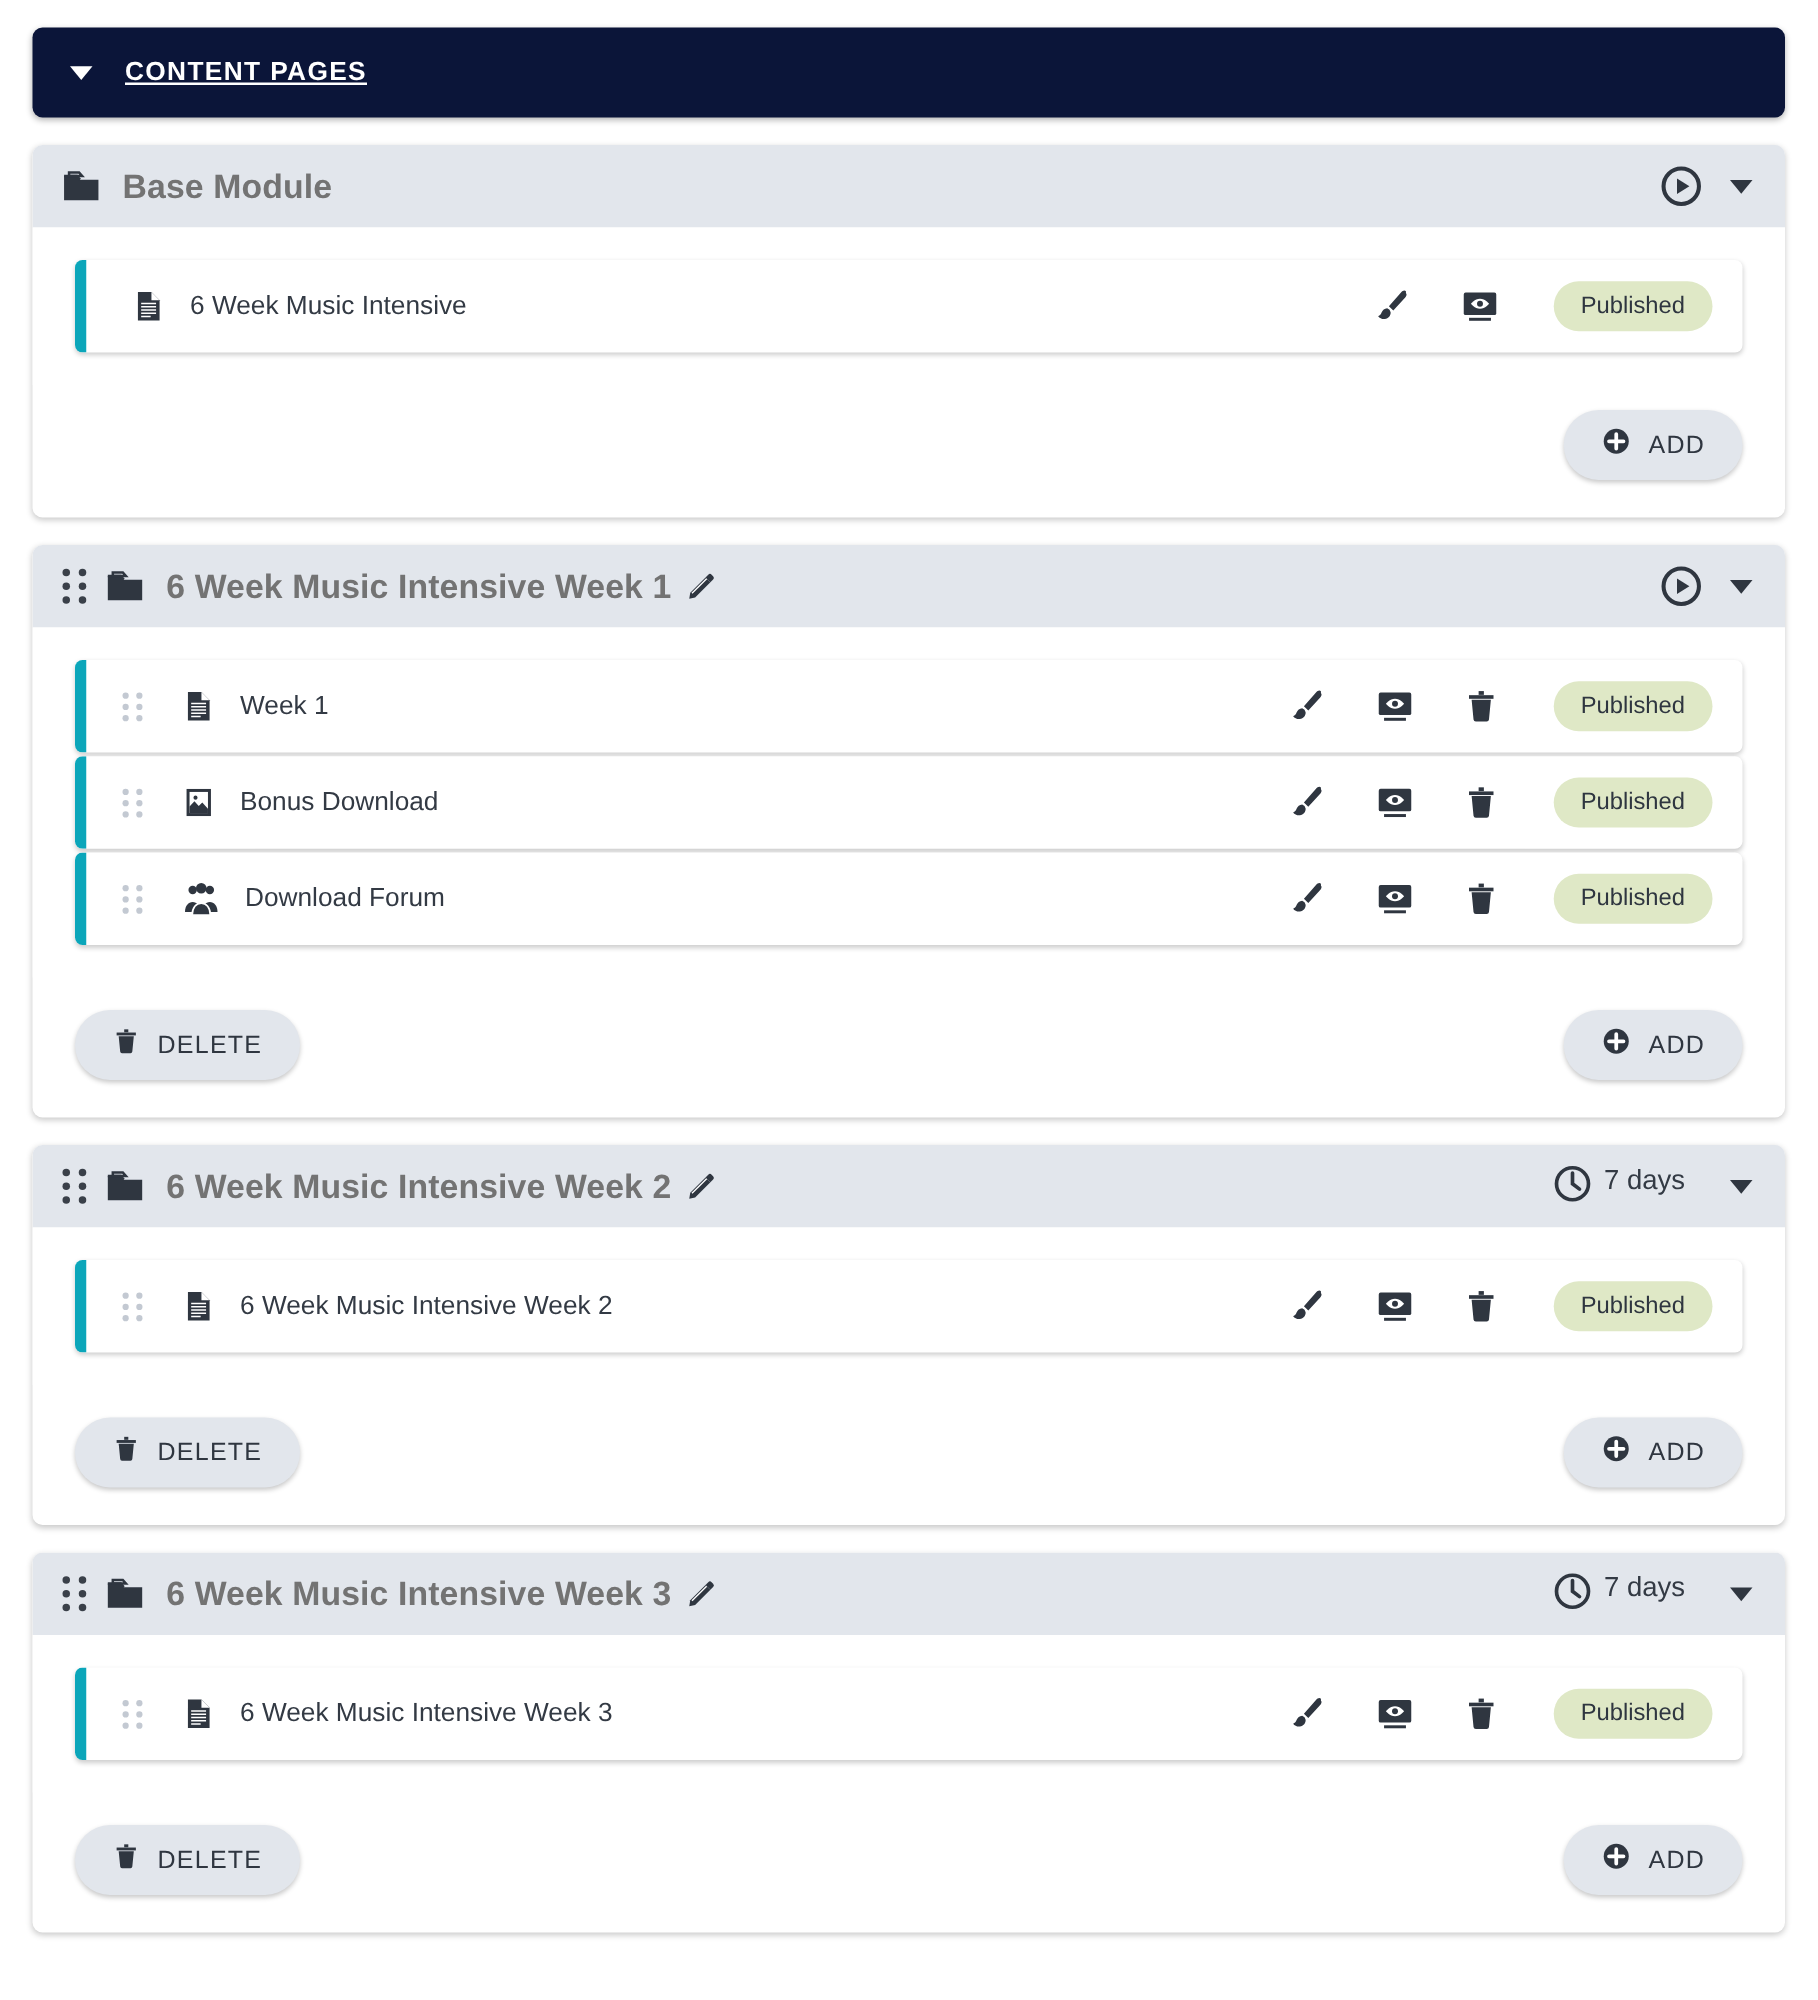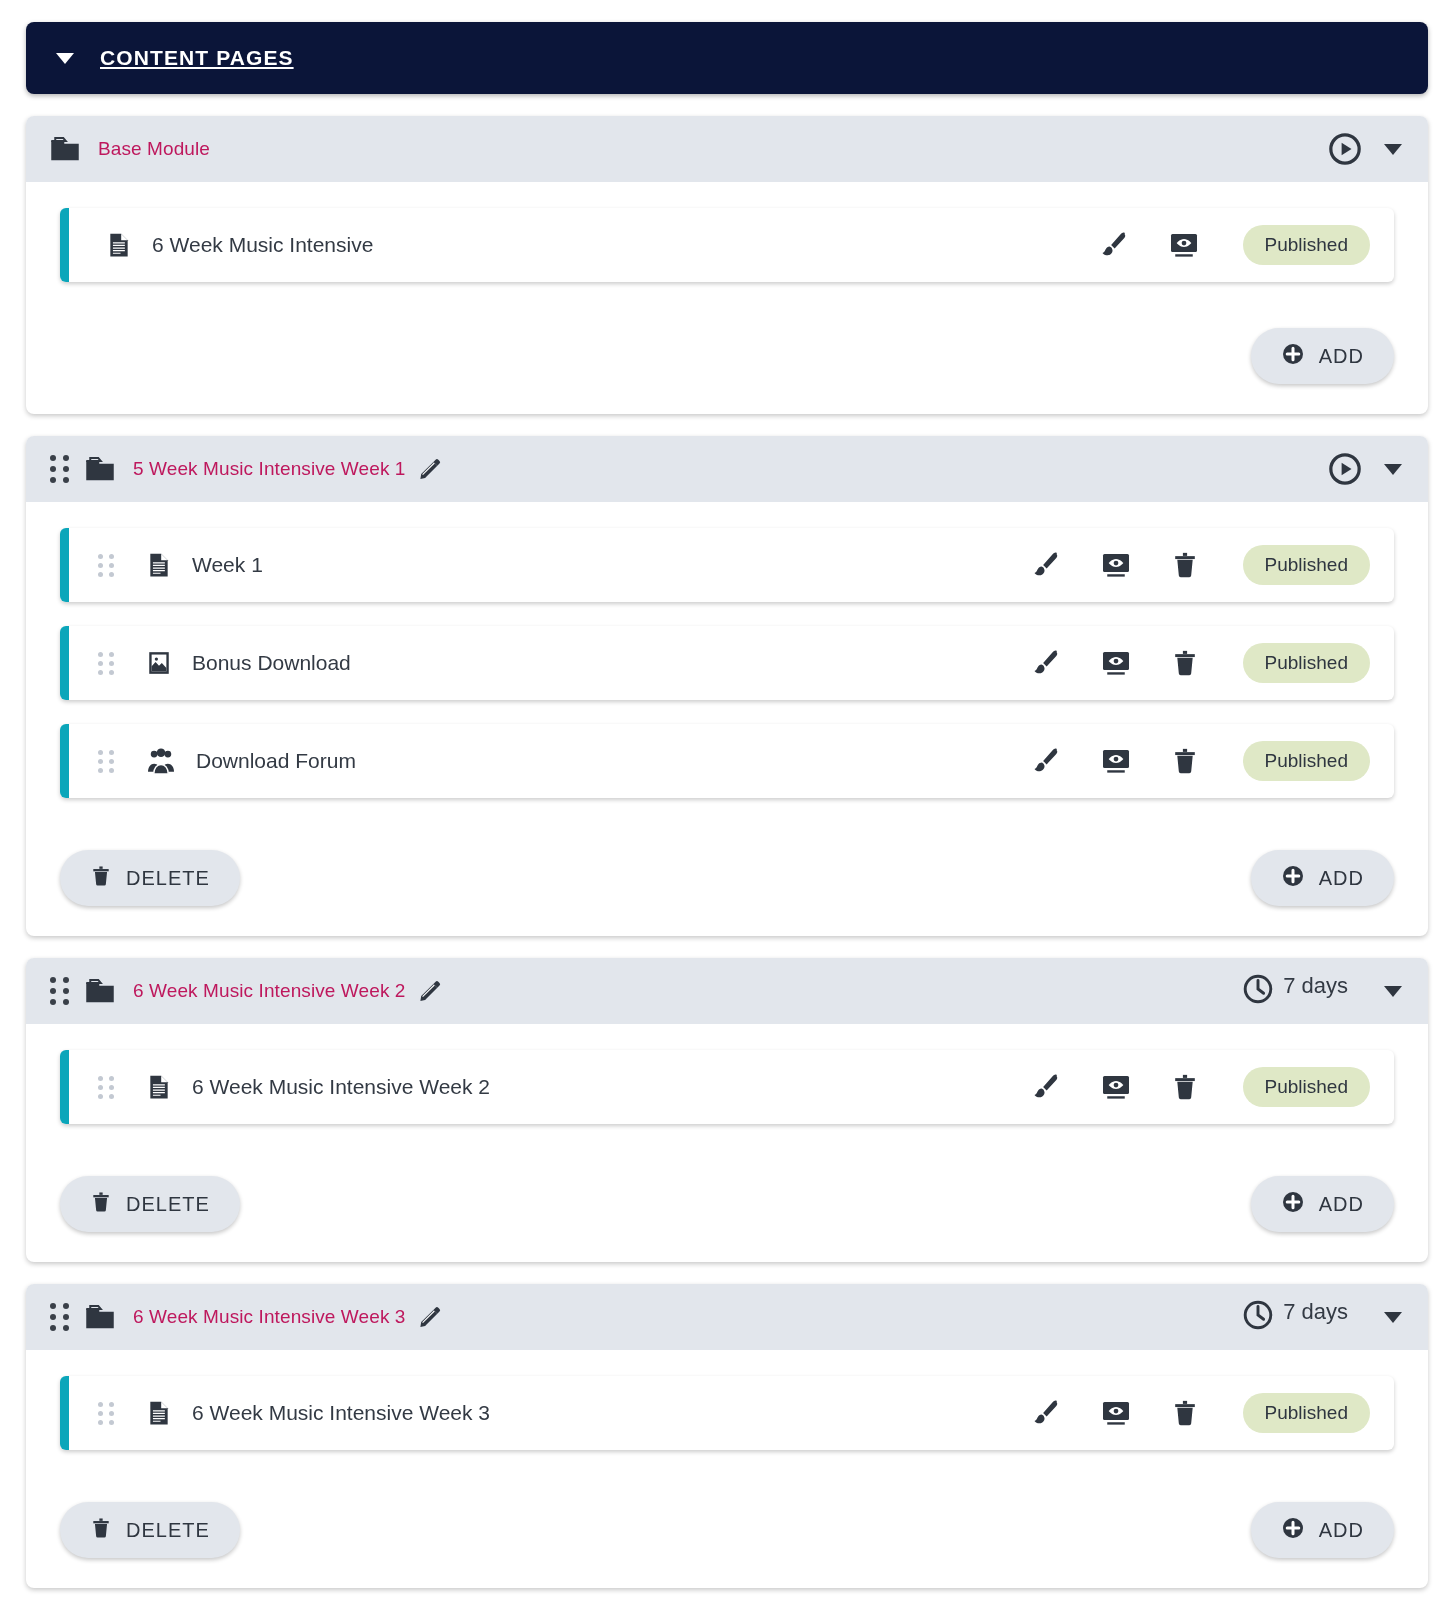--- a/index.html
+++ b/index.html
@@ -48,23 +48,24 @@
   }
   .module-header {
     background: #e2e6ec;
     height: 66px;
     display: flex;
     align-items: center;
     padding: 0 26px 0 24px;
   }
   .module-header .folder { margin-right: 18px; display: flex; }
   .module-title {
-    font-size: 19px;
-    color: #be185d;
+    font-size: 27px;
+    color: #737373;
     letter-spacing: .1px;
+    font-weight: bold;
   }
   .module-header .drag-grid { margin-right: 16px; }
   .module-header .spacer { flex: 1 1 auto; }
   .module-header .pencil-edit { margin-left: 12px; display: flex; }
 
   .drip { display: flex; gap: 9px; margin-right: 36px; }
   .drip-label { font-size: 22px; color: #333a44; }
 
   .hdr-caret {
     width: 0; height: 0;
@@ -78,21 +79,21 @@
   .module-body { padding: 26px 34px 26px 34px; background: #fff; text-align: right; }
 
   .row {
     position: relative;
     background: #ffffff;
     border-radius: 6px;
     height: 74px;
     display: flex;
     align-items: center;
     box-shadow: 0 2px 4px rgba(0,0,0,.20);
-    margin-bottom: 24px;
+    margin-bottom: 3px;
     padding-left: 10px;
     padding-right: 24px;
     overflow: hidden;
   }
   .row:last-of-type { margin-bottom: 0; }
   .row::before {
     content: "";
     position: absolute;
     left: 0; top: 0; bottom: 0;
     width: 9px;
@@ -247,21 +248,21 @@
             <i></i>
             <i></i>
           </span>
           <span class="folder">
             <svg width="30" height="30" viewBox="0 0 24 24" fill="none" xmlns="http://www.w3.org/2000/svg">
               <path d="M1 5.5h8.2l2 2.3H23V21H1z" fill="#2f3640"></path>
               <path d="M1 5.5h8.2l2 2.3" stroke="#2f3640" stroke-width="1.6" fill="none"></path>
               <path d="M4.2 3.2h6.4l2 2.3H4.2z" fill="none" stroke="#2f3640" stroke-width="1.6"></path>
             </svg>
           </span>
-          <span class="module-title">5 Week Music Intensive Week 1</span>
+          <span class="module-title">6 Week Music Intensive Week 1</span>
           <span class="pencil-edit">
             <svg width="24" height="24" viewBox="0 0 24 24" fill="none" xmlns="http://www.w3.org/2000/svg">
               <path d="M3.2 17.1 15.4 4.9l3.9 3.9L7.1 21 2.4 21.9z" fill="#2f3640"></path>
               <path d="M15.4 4.9 17.6 2.7a1.9 1.9 0 0 1 2.7 0l1.2 1.2a1.9 1.9 0 0 1 0 2.7l-2.2 2.2z" fill="#2f3640"></path>
               <path d="M4.6 17.6 16.3 6" stroke="#fff" stroke-width="1.1"></path>
             </svg>
           </span>
           <span class="spacer"></span>
           <span class="play-circle">
             <svg width="34" height="34" viewBox="0 0 24 24" fill="none" xmlns="http://www.w3.org/2000/svg">

